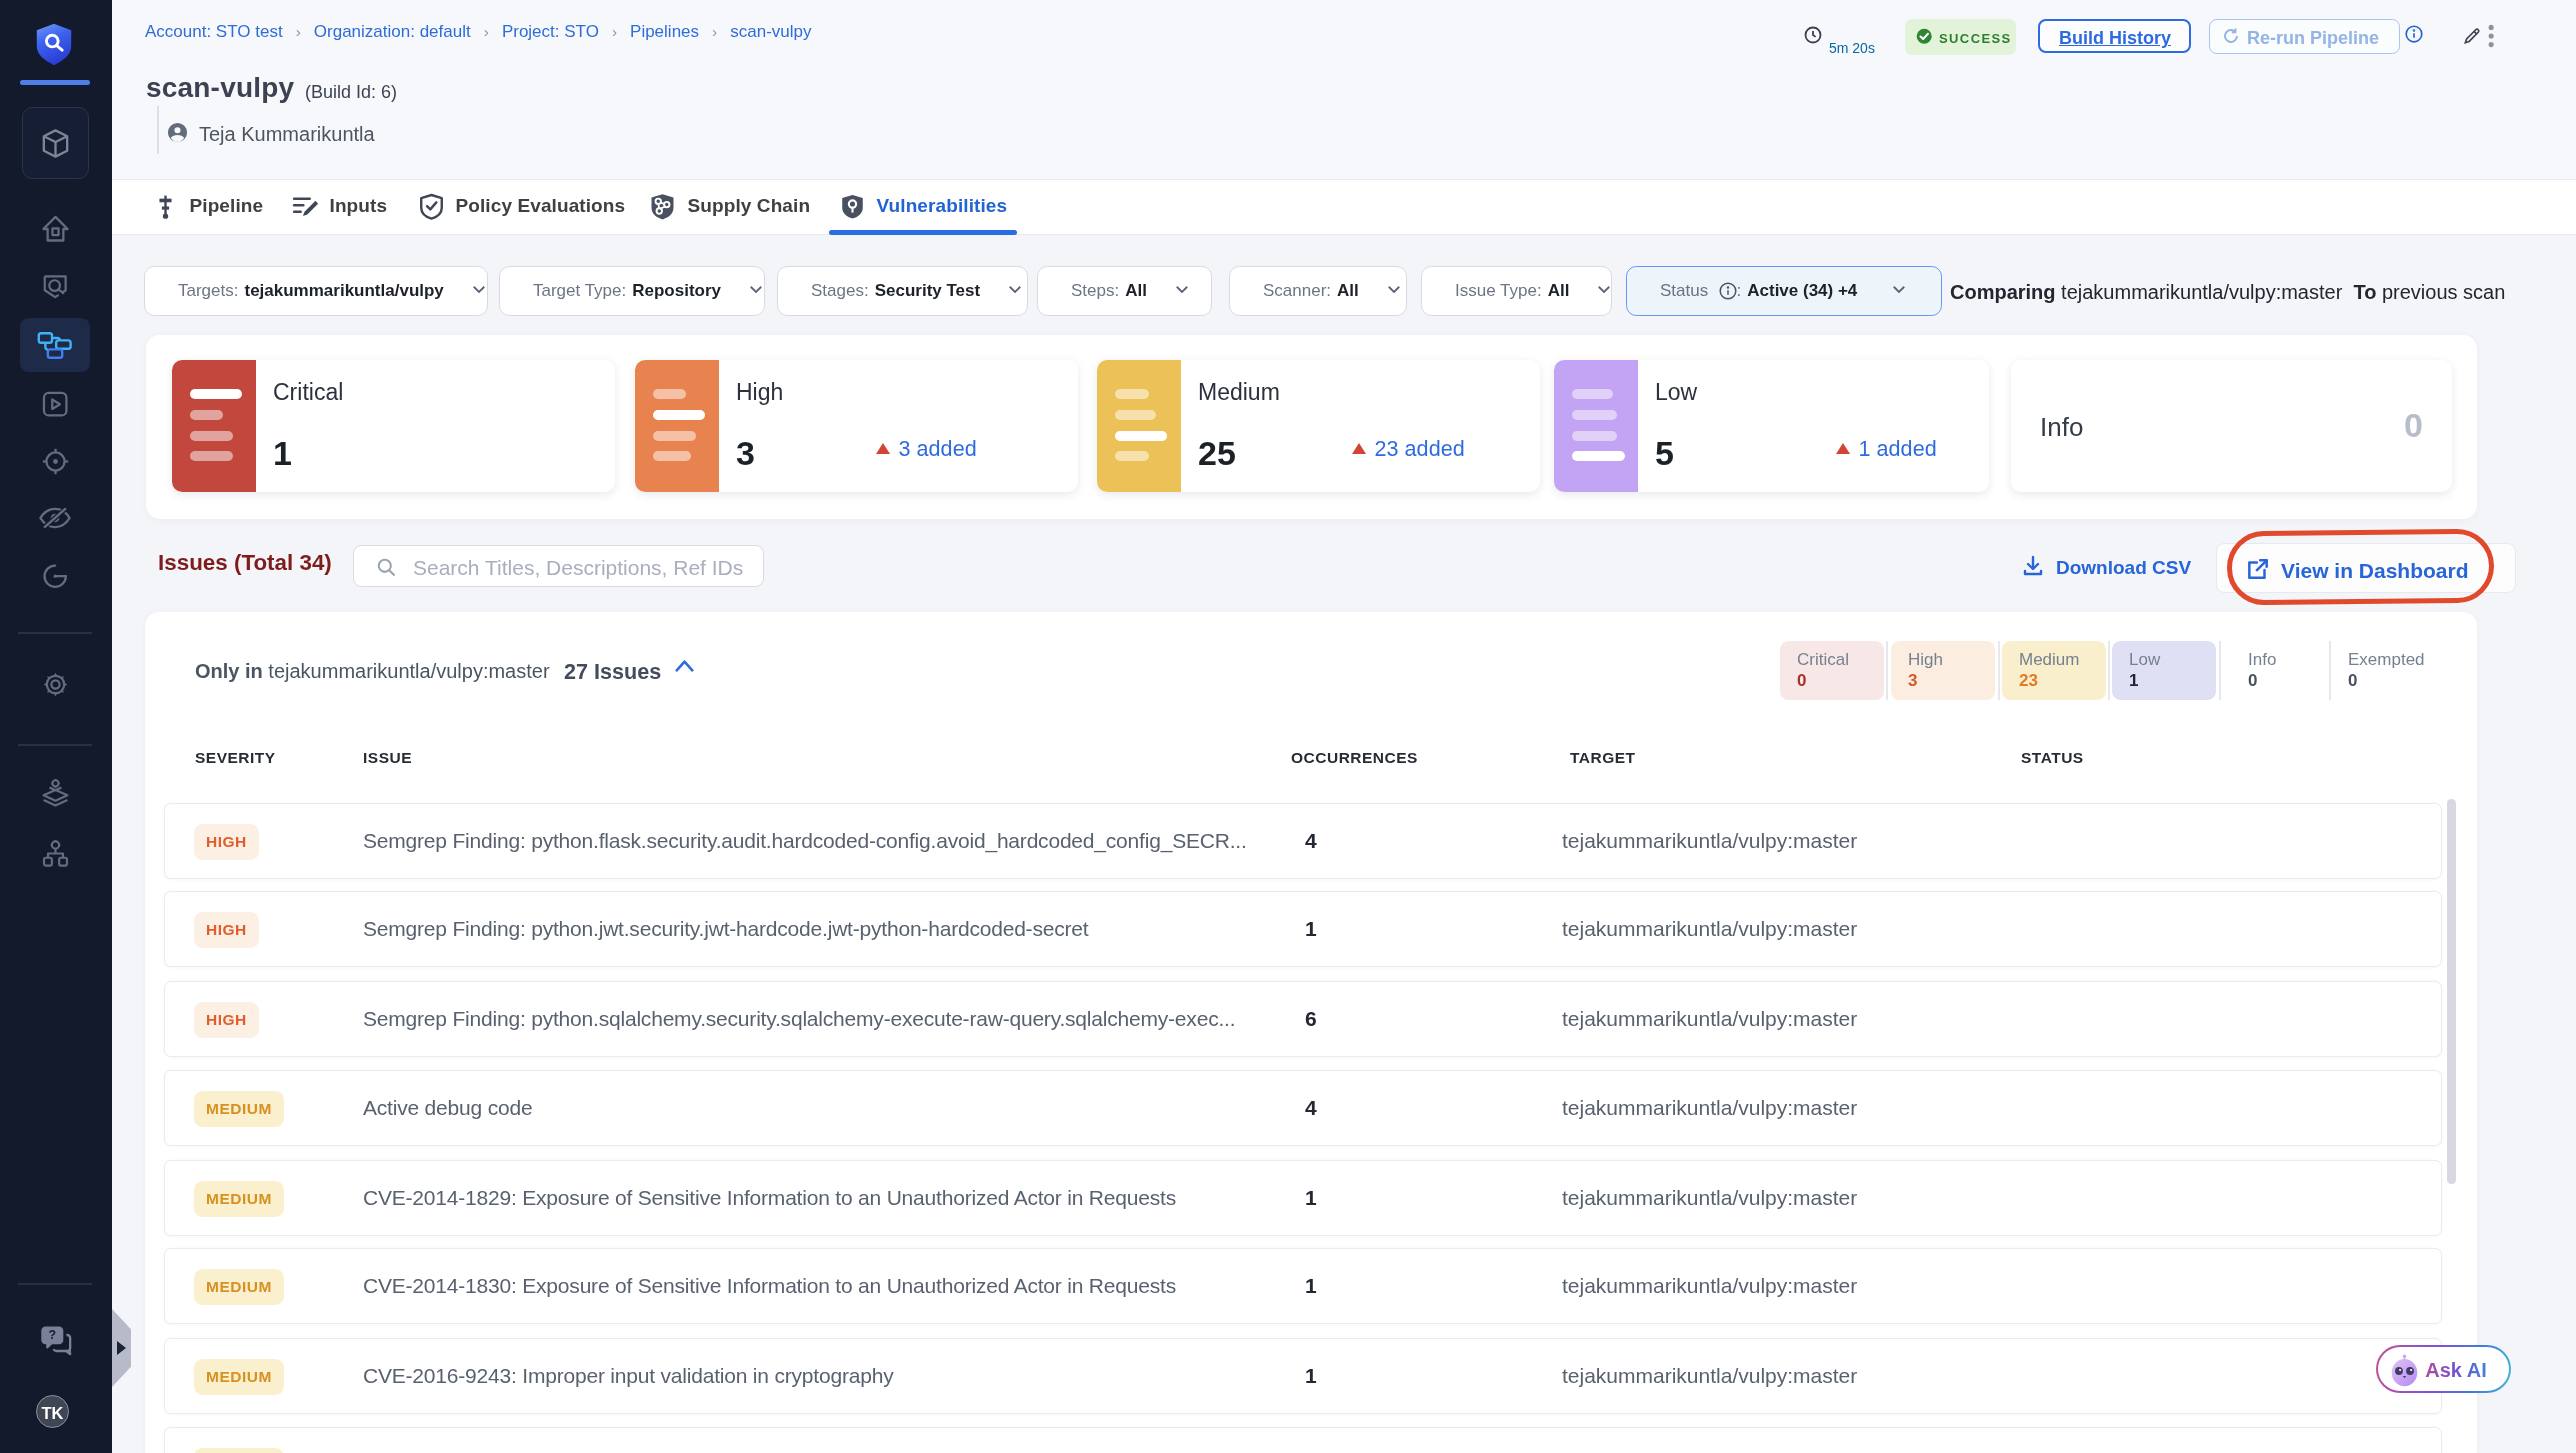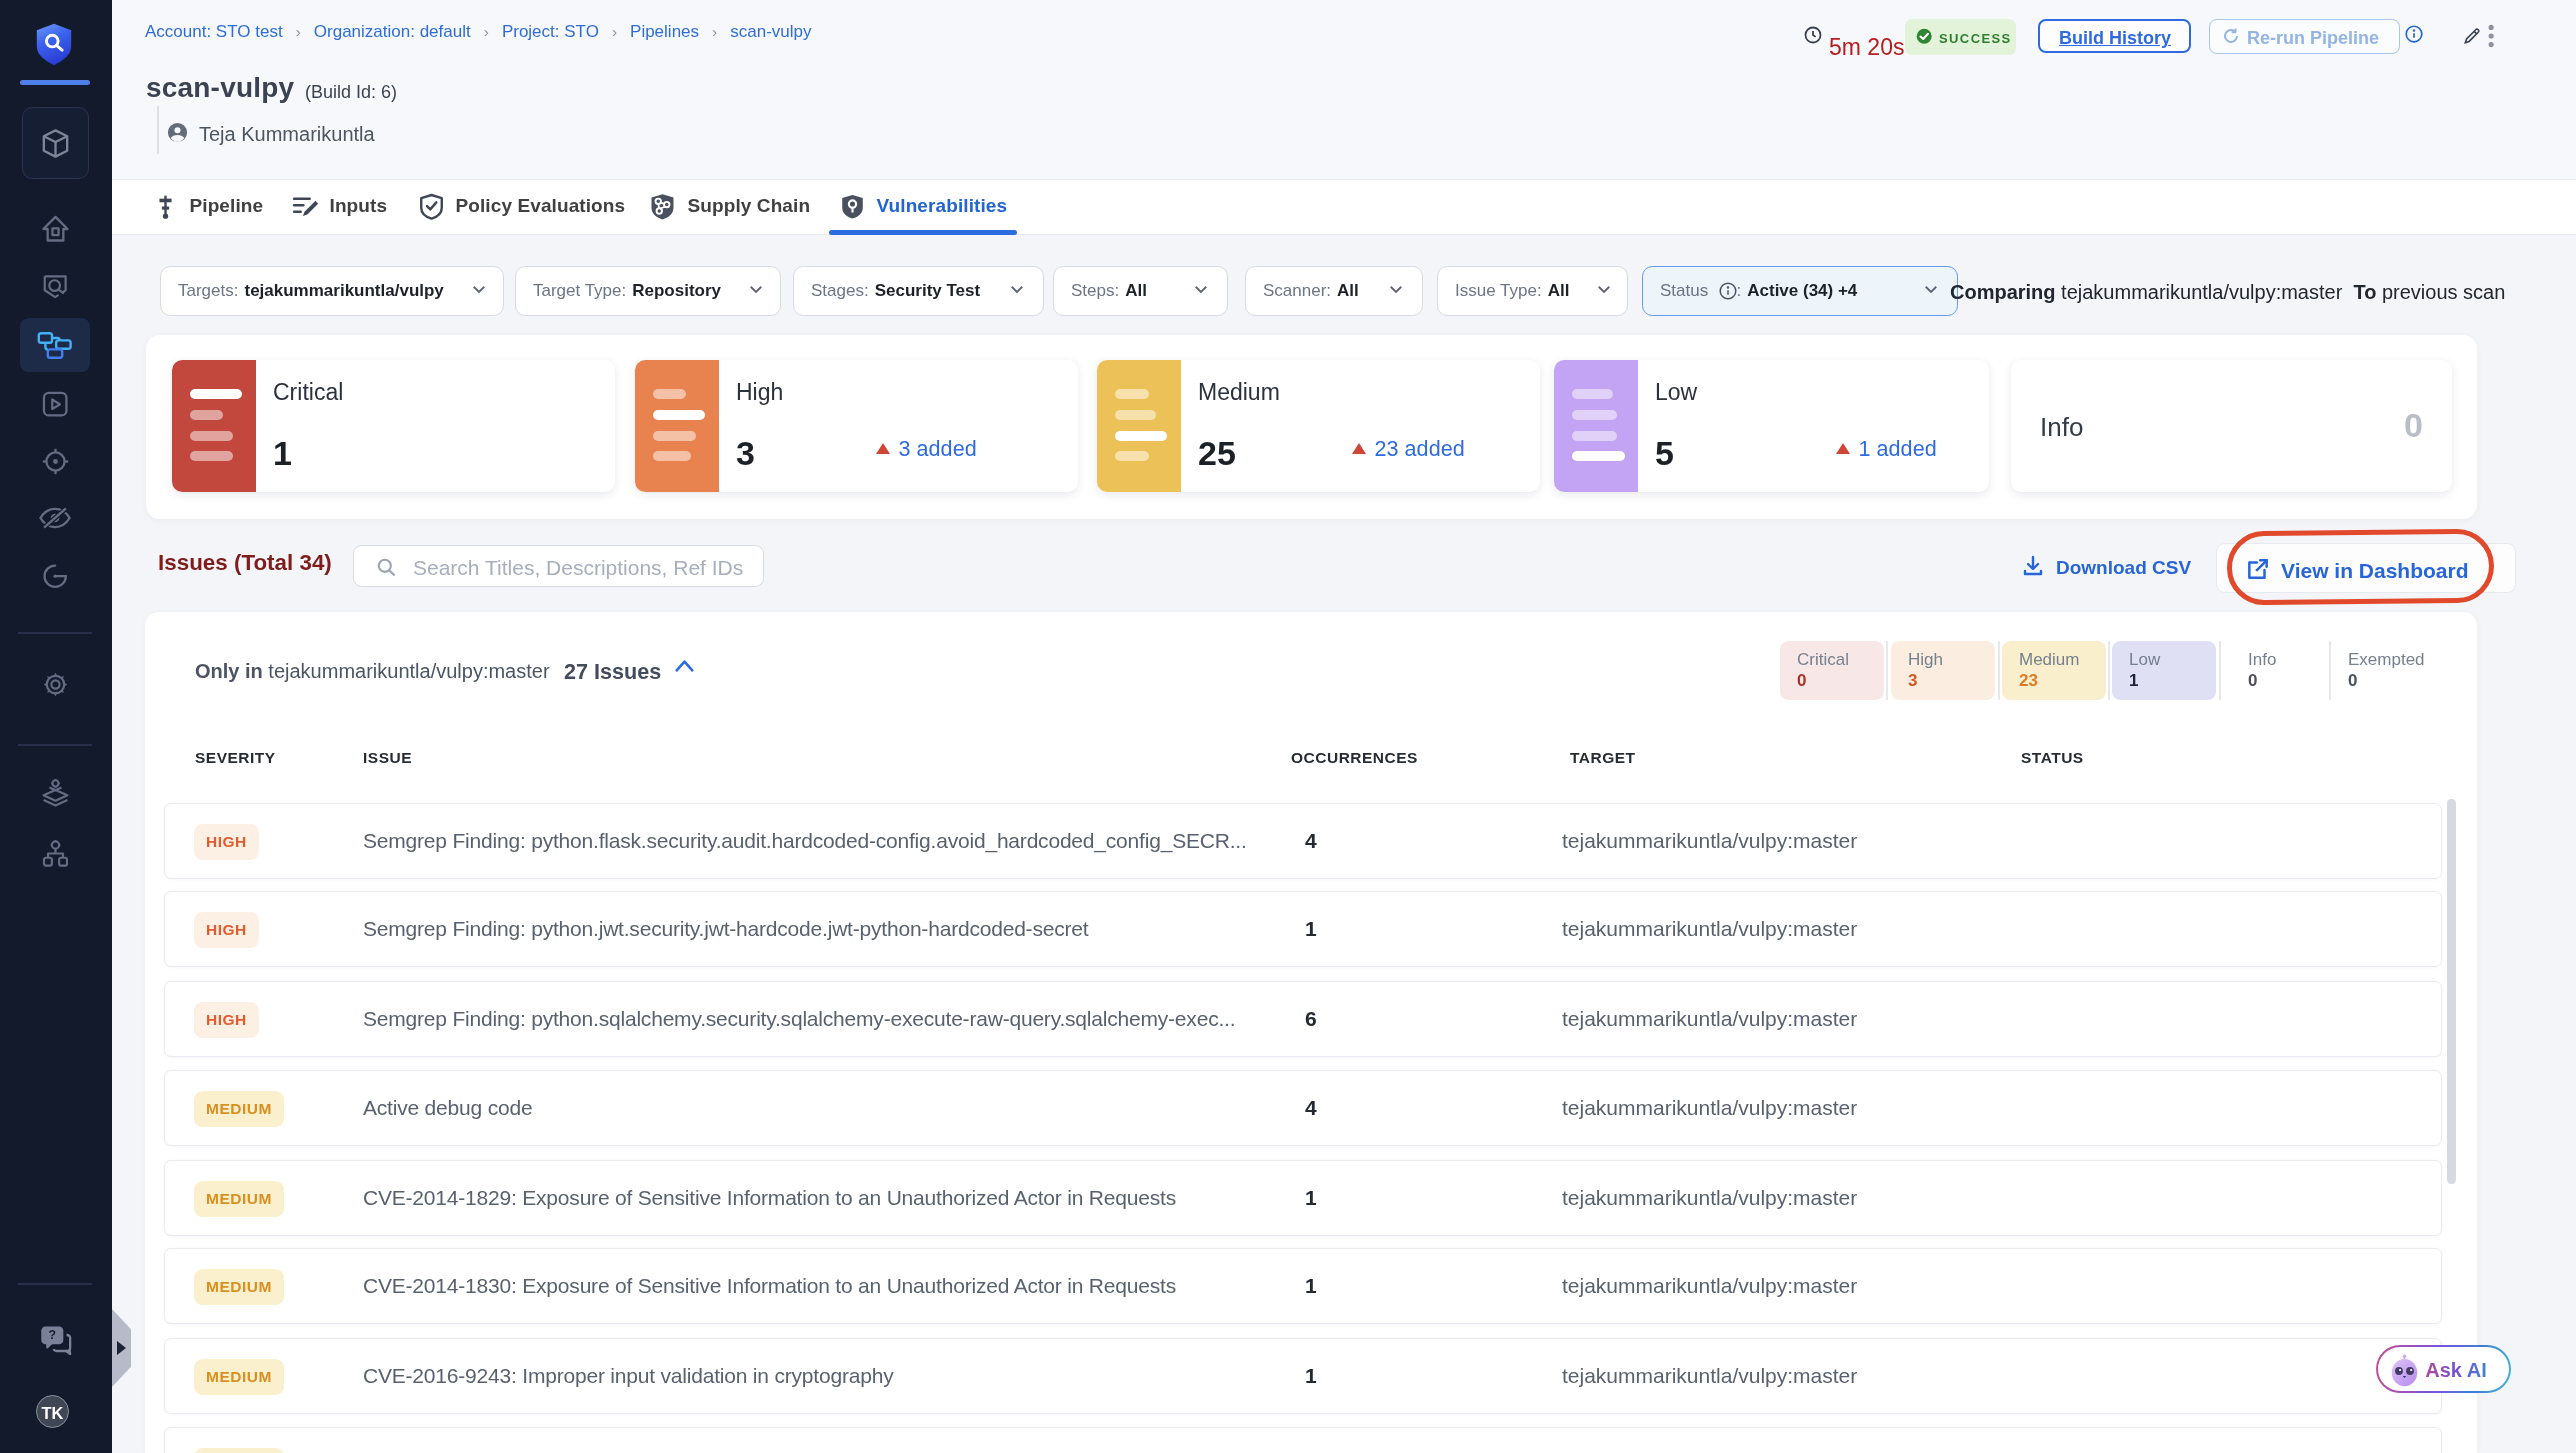--- a/index.html
+++ b/index.html
@@ -16,21 +16,21 @@
 #buildid{position:absolute;left:305px;top:82px;font-size:18px;color:#3b4353;}
 #vline{position:absolute;left:157px;top:106px;width:1.7px;height:48px;background:#dcdfe6;}
 #who{position:absolute;left:199px;top:123px;font-size:20px;color:#4d5560;}
 
 #tabbar{position:absolute;left:112px;top:179px;width:2464px;height:56px;background:#ffffff;border-top:1.7px solid #e8eaef;border-bottom:1.7px solid #e8eaef;}
 .tab{position:absolute;top:179px;height:54px;display:flex;align-items:center;font-size:19px;font-weight:700;color:#404040;letter-spacing:0.1px;}
 .tab svg{margin-right:9.5px;}
 #tabV{color:#2264d1;}
 #tabline{position:absolute;left:829px;top:230px;width:188px;height:5.2px;background:#2b6ce0;border-radius:2.6px;}
 
-.fbox{position:absolute;top:266px;height:50px;background:#fff;border:1.7px solid #d8dae3;border-radius:10.3px;display:flex;align-items:center;padding:0 17px;font-size:17px;color:#6d7585;white-space:nowrap;margin-left:16px;}
+.fbox{position:absolute;top:266px;height:50px;background:#fff;border:1.7px solid #d8dae3;border-radius:10.3px;display:flex;align-items:center;padding:0 33px;font-size:17px;color:#6d7585;white-space:nowrap;}
 .fbox b{color:#1d2128;font-weight:700;margin-left:6px;text-align:center;}
 .fbox .chev{margin-left:auto;padding-left:26px;}
 #fstatus{background:#edf5fa;border:1.7px solid #639aef;color:#6a7284;}
 #comparing{position:absolute;left:1950px;top:281px;font-size:20px;color:#21262f;white-space:nowrap;}
 
 #cardwrap{position:absolute;left:146px;top:335px;width:2331px;height:184px;background:#ffffff;border-radius:14px;box-shadow:0 1.7px 7px rgba(35,45,75,0.04);}
 .card{position:absolute;top:360px;height:132px;background:#fff;border-radius:10.3px;box-shadow:0 2.6px 8.6px rgba(35,45,75,0.10);}
 .cblock{position:absolute;left:0;top:0;width:84px;height:132px;border-radius:10.3px 0 0 10.3px;}
 .cbar{position:absolute;left:18px;height:10.3px;border-radius:5.2px;background:rgba(255,255,255,0.5);}
 .cbar.w{background:#ffffff;}
@@ -189,21 +189,21 @@
 <div id="vline"></div>
 <svg class="abs" style="left:166px;top:121px" width="23" height="23" viewBox="0 0 24 24" fill="#646c7a">
   <path d="M12 2 A10 10 0 1 0 12 22 A10 10 0 1 0 12 2 Z M12 6.5 A3.2 3.2 0 1 1 12 12.9 A3.2 3.2 0 1 1 12 6.5 Z M12 14.5 C15 14.5 17.8 15.8 19 17.8 A8.4 8.4 0 0 1 5 17.8 C6.2 15.8 9 14.5 12 14.5 Z" fill-rule="evenodd"></path>
 </svg>
 <div id="who">Teja Kummarikuntla</div>
 
 <svg class="abs" style="left:1804px;top:26px" width="18" height="18" viewBox="0 0 24 24" fill="none" stroke="#3a4150" stroke-width="2.4">
   <circle cx="12" cy="12" r="10"></circle>
     <path d="M12 6.5 V12 L15.5 14.5"></path>
 </svg>
-<div class="abs" style="left:1829px;top:34px;font-size:23px;color:#b91c1c;">5m 20s</div>
+<div class="abs" style="left:1829px;top:40px;font-size:14px;color:#0369a1;">5m 20s</div>
 <div class="abs" style="left:1905px;top:19px;width:111px;height:36px;background:#e3f3da;border-radius:7px;"></div>
 <svg class="abs" style="left:1916px;top:28.4px" width="16.4" height="16.4" viewBox="0 0 24 24">
   <circle cx="12" cy="12" r="11" fill="#2f8632"></circle>
     <path d="M6.5 12.5 L10.5 16 L17.5 8.5" fill="none" stroke="#fff" stroke-width="3" stroke-linecap="round" stroke-linejoin="round"></path>
 </svg>
 <div class="abs" style="left:1939px;top:31px;font-size:13px;font-weight:700;letter-spacing:1.4px;color:#2c7f2e;">SUCCESS</div>
 <div class="abs" style="left:2038px;top:19px;width:153px;height:34px;border:2.2px solid #2e6ae0;border-radius:7.8px;background:#fdfdfe;"></div>
 <div class="abs" style="left:2059px;top:28px;font-size:18px;font-weight:700;color:#2e6ae0;text-decoration:underline;">Build History</div>
 <div class="abs" style="left:2209px;top:19px;width:191px;height:35px;border:1.7px solid #aac4ee;border-radius:7.8px;background:#fbfcfe;"></div>
 <svg class="abs" style="left:2222px;top:27px" width="18" height="18" viewBox="0 0 24 24" fill="none" stroke="#93b4e4" stroke-width="2.6">

